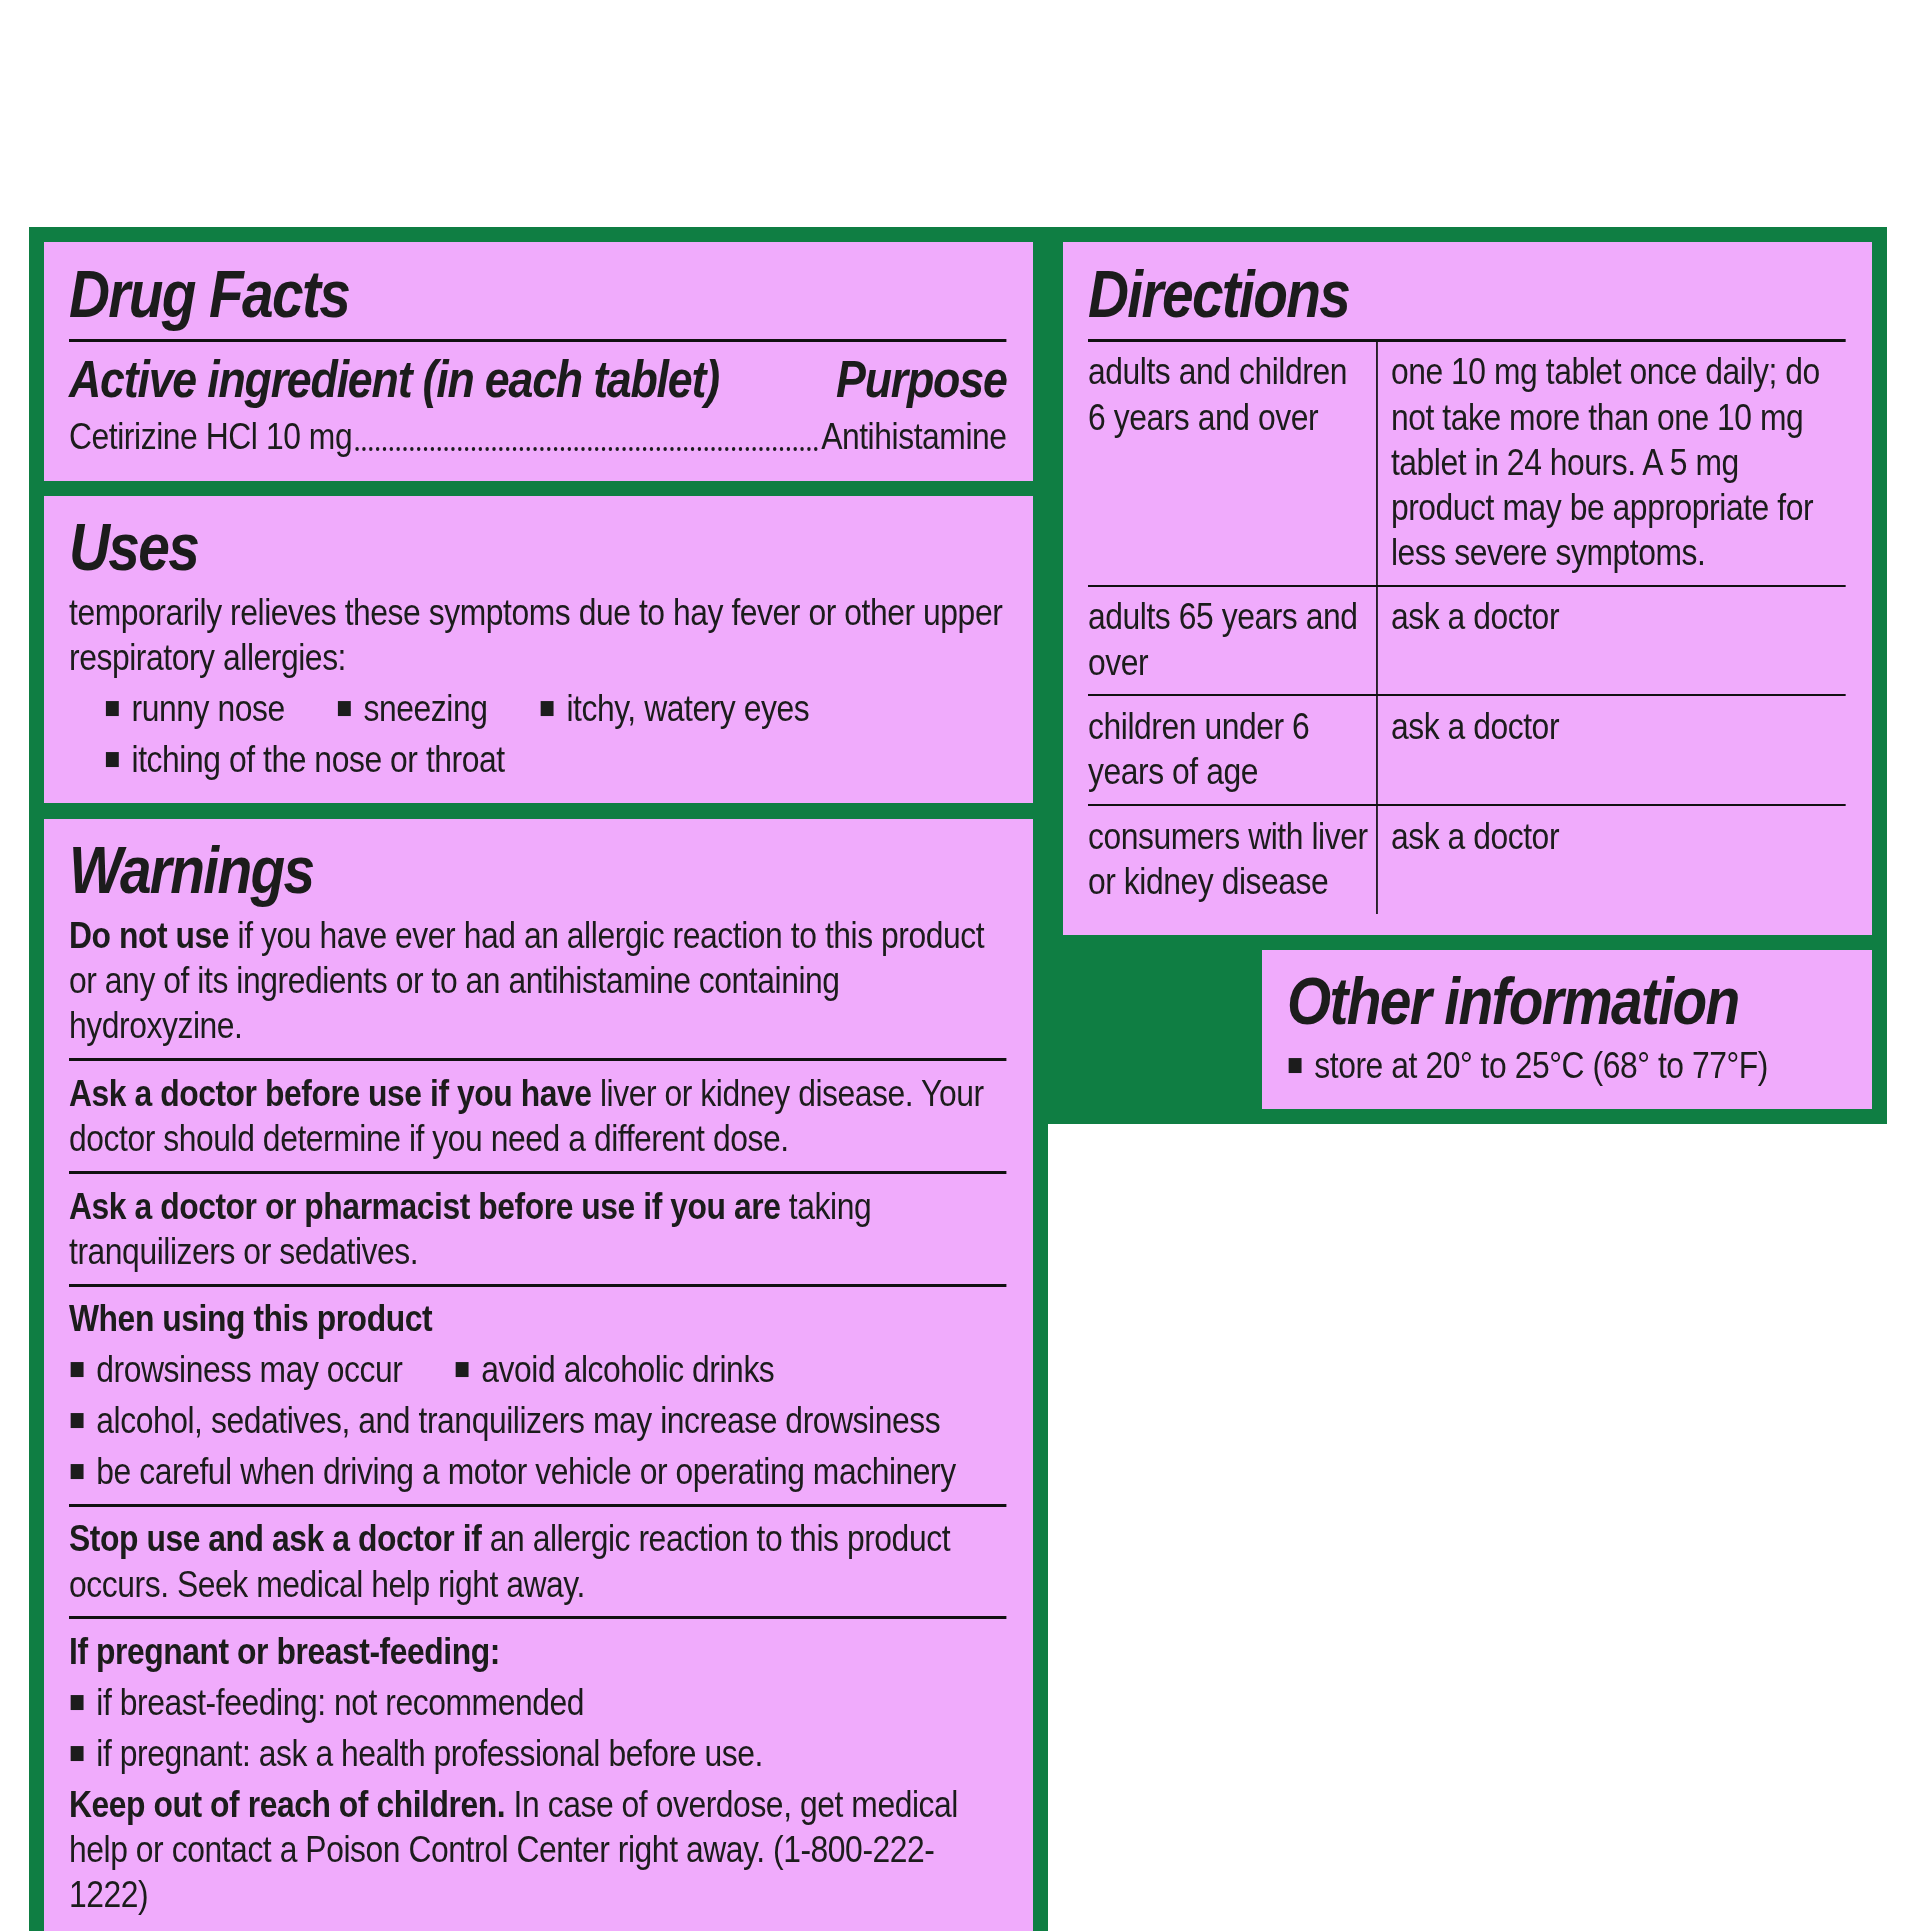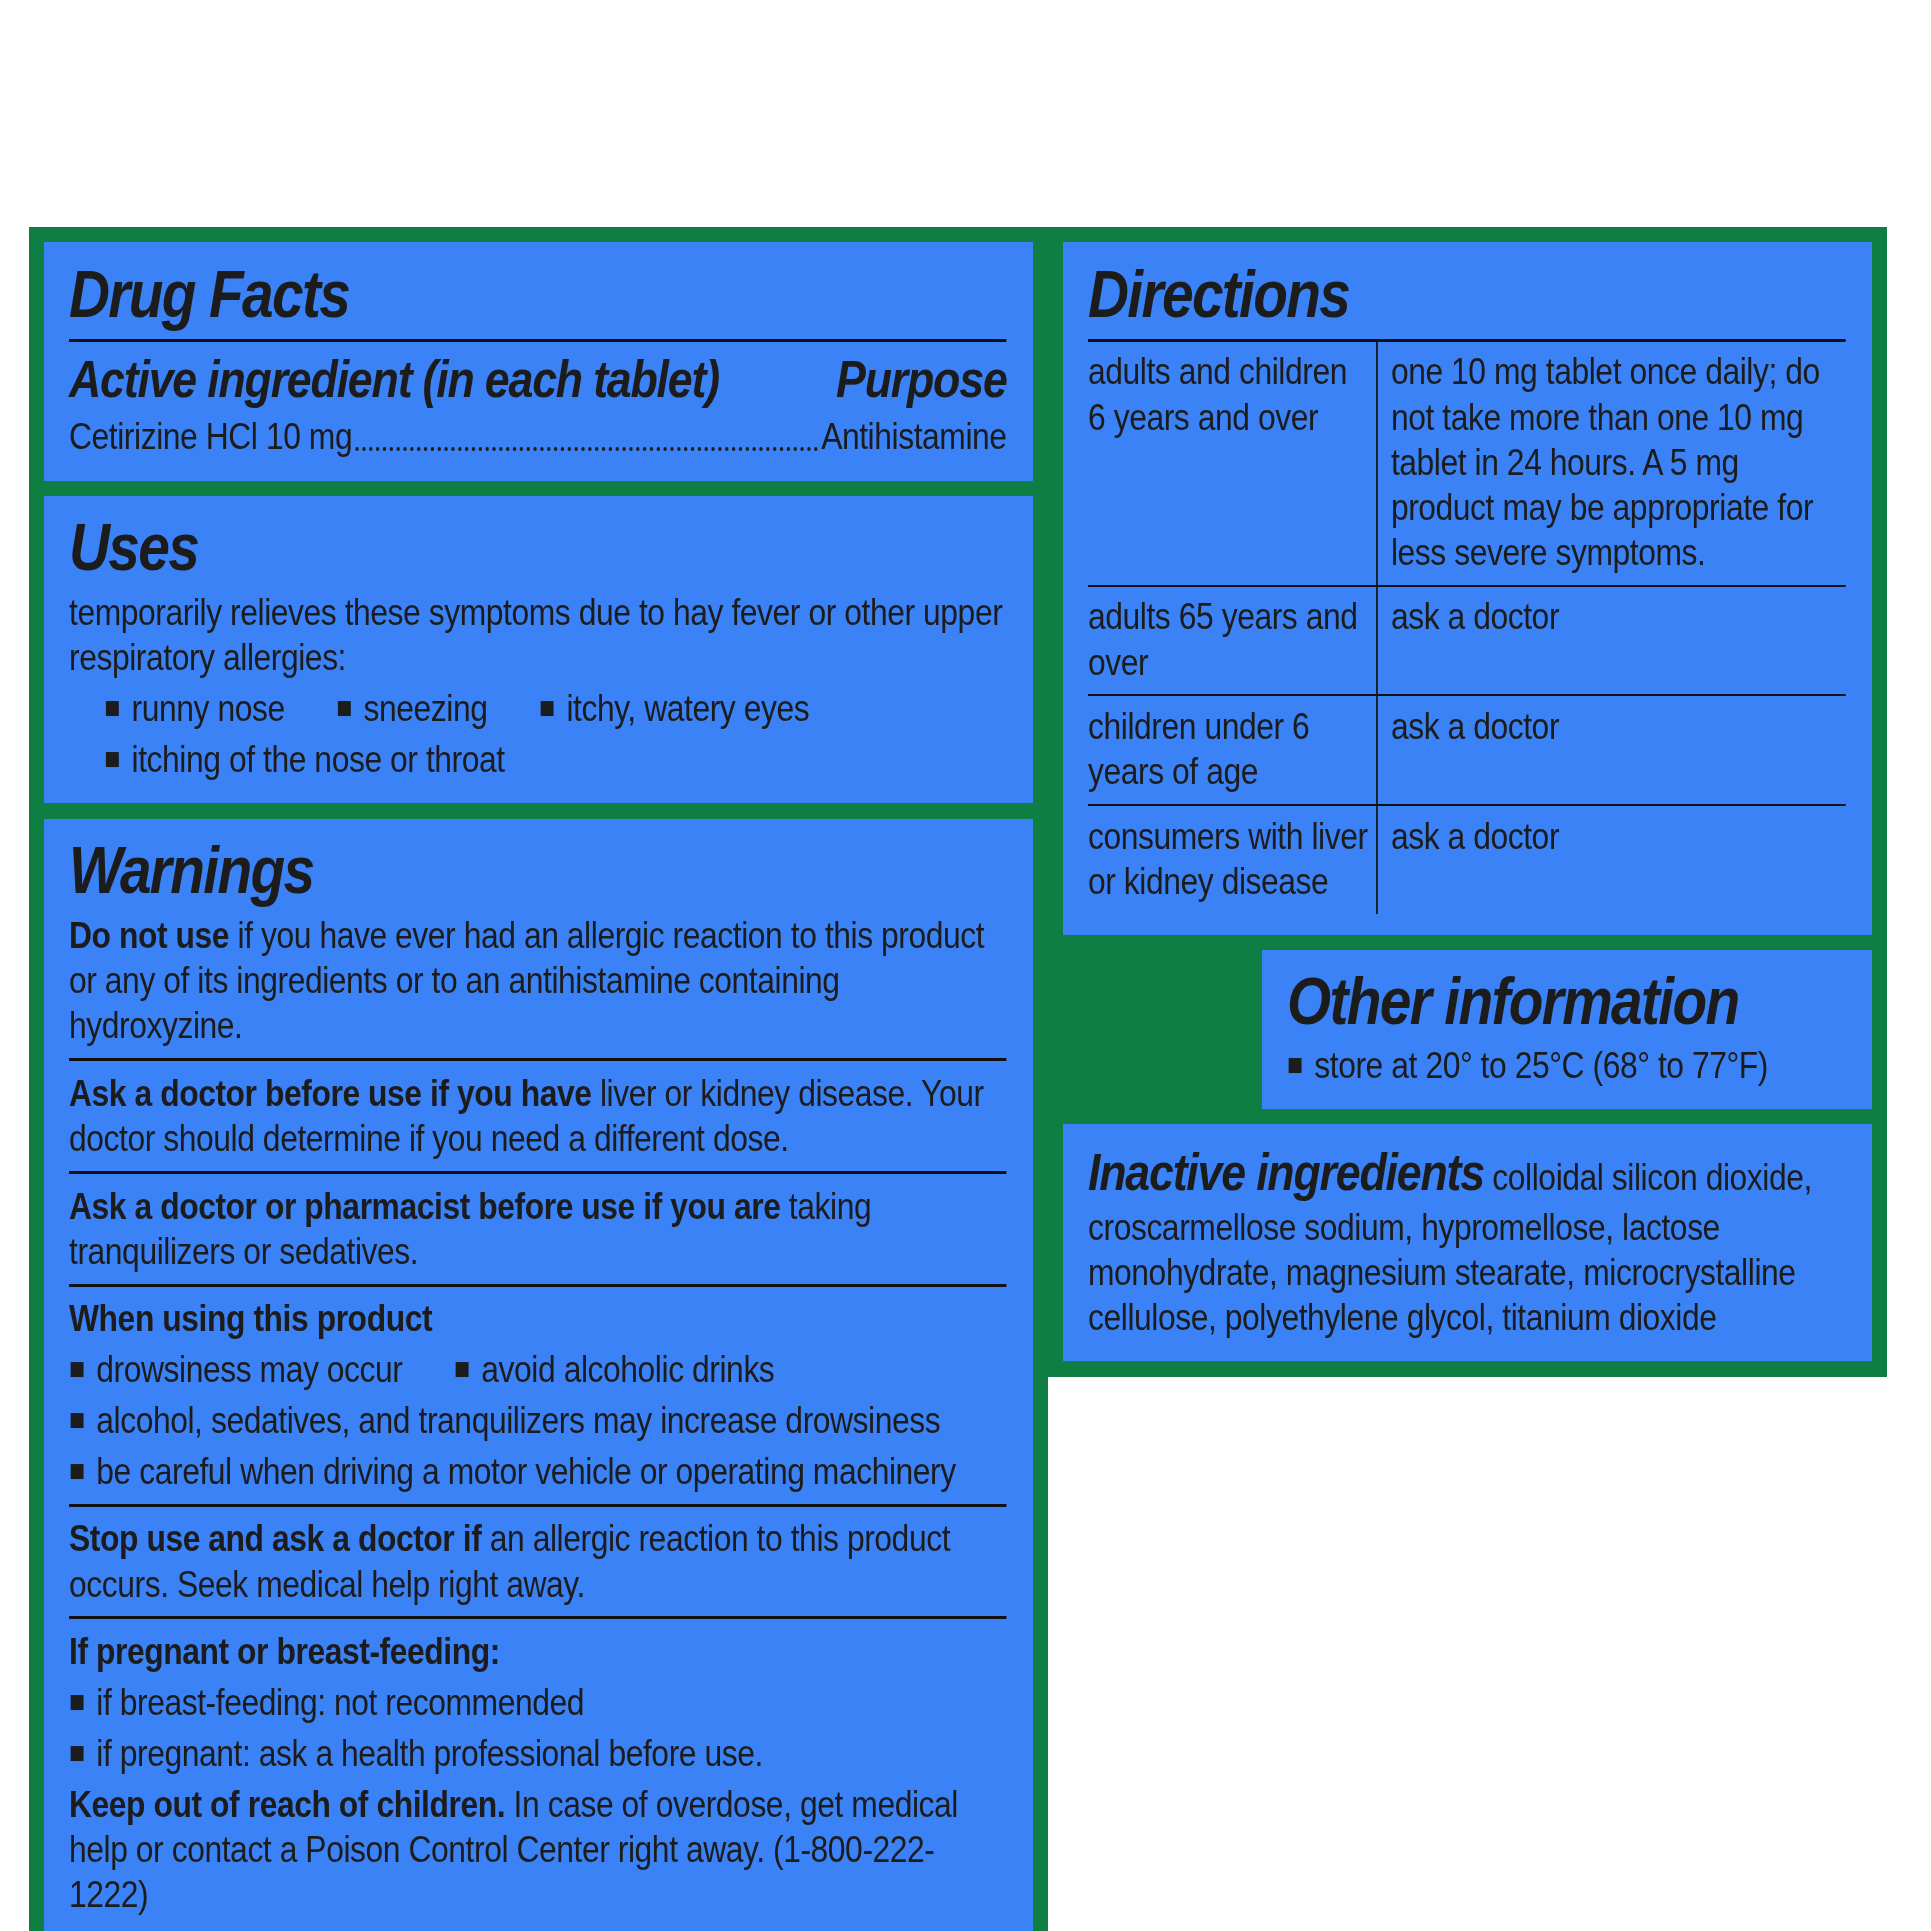--- a/index.html
+++ b/index.html
@@ -5,21 +5,21 @@
   html,body { margin:0; padding:0; background:#ffffff; }
   .page {
     position:relative; width:1931px; height:1931px; background:#ffffff;
     font-family:"Liberation Sans", sans-serif; color:#1c1c1c;
     overflow:hidden;
   }
   .label-wrap { position:absolute; left:29px; top:227px; display:flex; align-items:flex-start; }
   .col { box-sizing:border-box; padding:15.4px; display:flex; flex-direction:column; gap:15.4px; background:#0f7e43; }
   .col-left  { width:1019px; }
   .col-right { width:839px;align-items:flex-end; }
-  .box { background:#3b82f6; padding:17.4px 25px 21px 25px; }
+  .box { background:#f0abfc; padding:17.4px 25px 21px 25px; }
   
   .cx { transform:scaleX(0.86); transform-origin:left top; width:116.2%; }
   .h-main { font-size:66px; font-weight:bold; font-style:italic; letter-spacing:-1.9px; line-height:1.05; margin:0; }
   .h-sub  { font-size:52px; font-weight:bold; font-style:italic; letter-spacing:-1.4px; line-height:1.1; margin:0; }
   .h-inline { font-size:52px; font-weight:bold; font-style:italic; letter-spacing:-1.4px; }
   p, .txt { font-size:37px; line-height:1.22; margin:0; letter-spacing:-0.5px; }
   .para { margin-top:7.7px; }
   .bold { font-weight:bold; }
   .rule { border:none; border-top:3.9px solid #111; margin:9.7px 0; }
   .headrow { display:flex; justify-content:space-between; align-items:flex-end; margin-top:5.8px; }
@@ -175,24 +175,18 @@
       <div class="box">
         <div class="cx">
           <h2 class="h-main">Other information</h2>
           <div class="bullet txt mt6">
             <span class="sq">■</span>
             <span>store at 20° to 25°C (68° to 77°F)</span>
           </div>
         </div>
       </div>
 
-      <div class="box">
-        <div class="cx">
-          <p><span class="h-inline">Inactive ingredients</span>
-            <span>colloidal silicon dioxide, croscarmellose sodium, hypromellose, lactose monohydrate, magnesium stearate, microcrystalline cellulose, polyethylene glycol, titanium dioxide</span></p>
-        </div>
-      </div>
 
 
     </div>
   </div>
 </div>
 
 
 </body></html>

